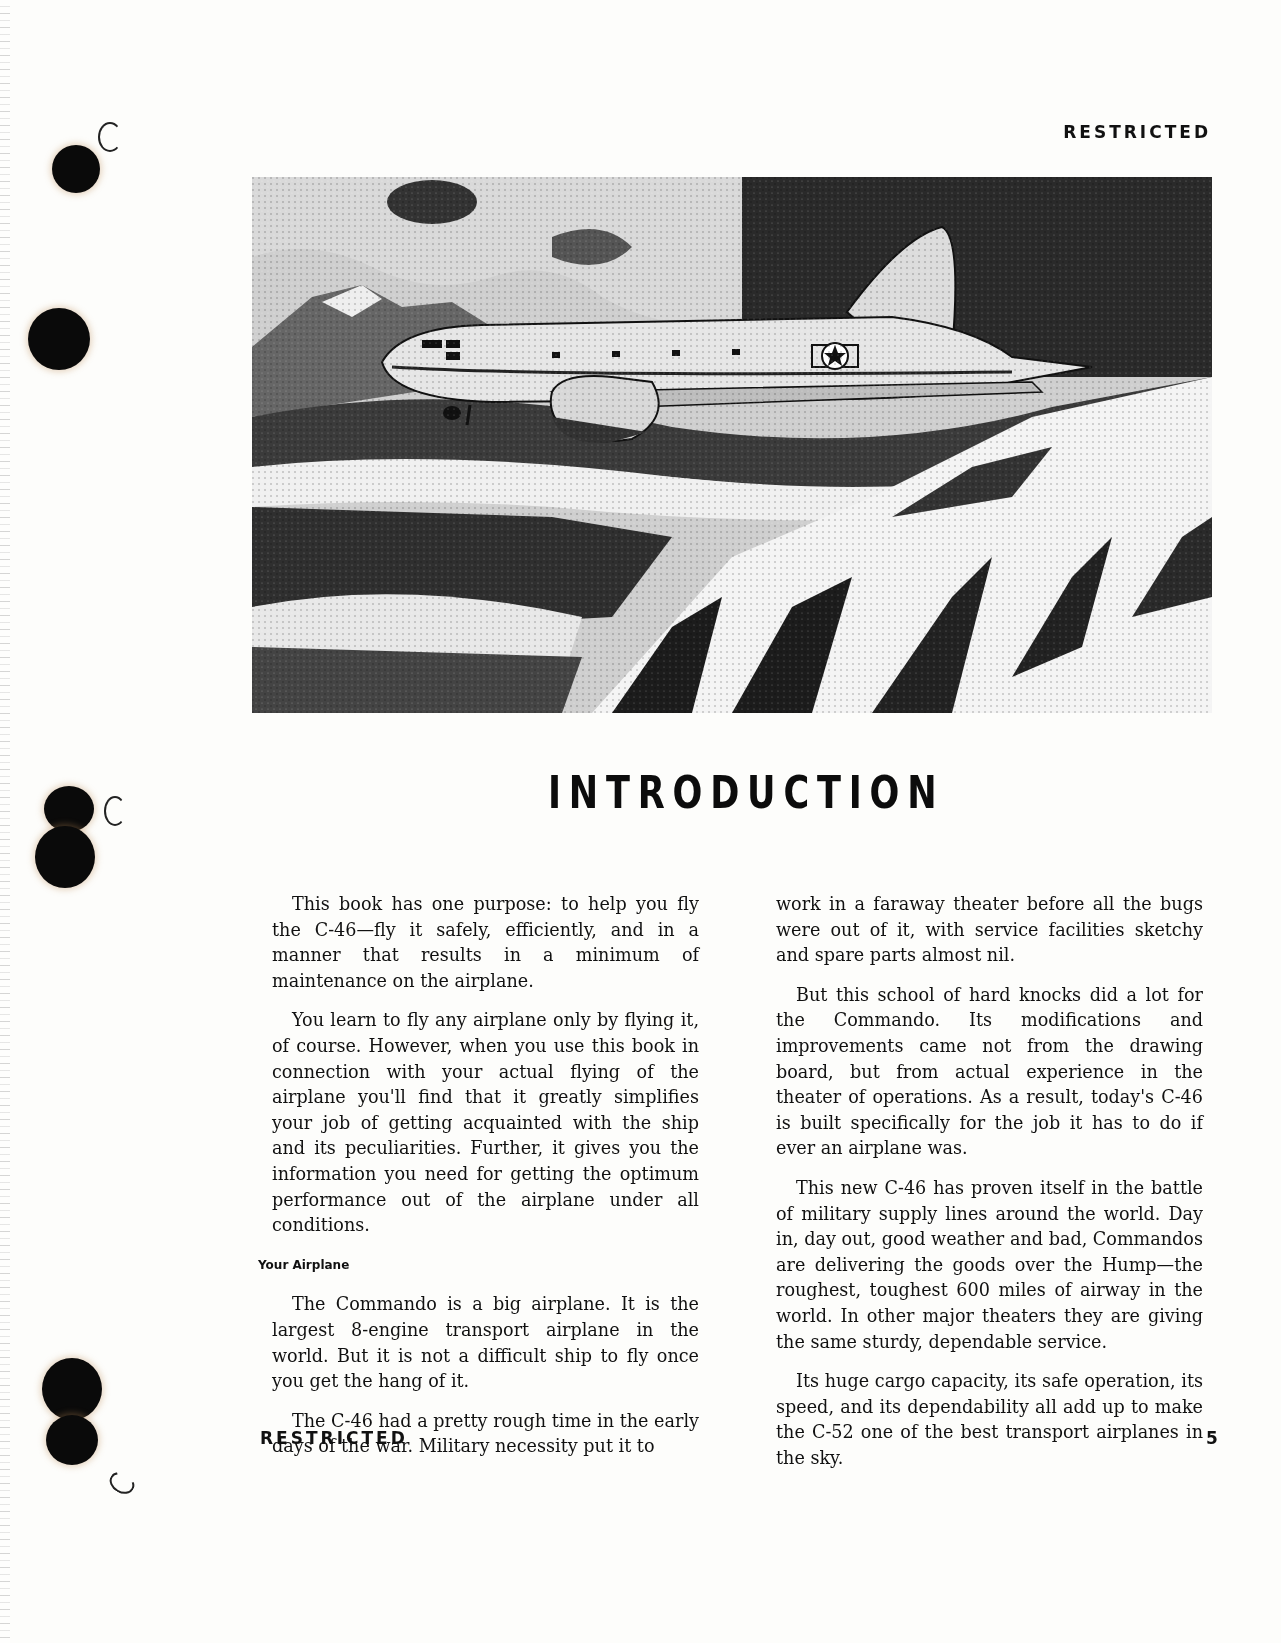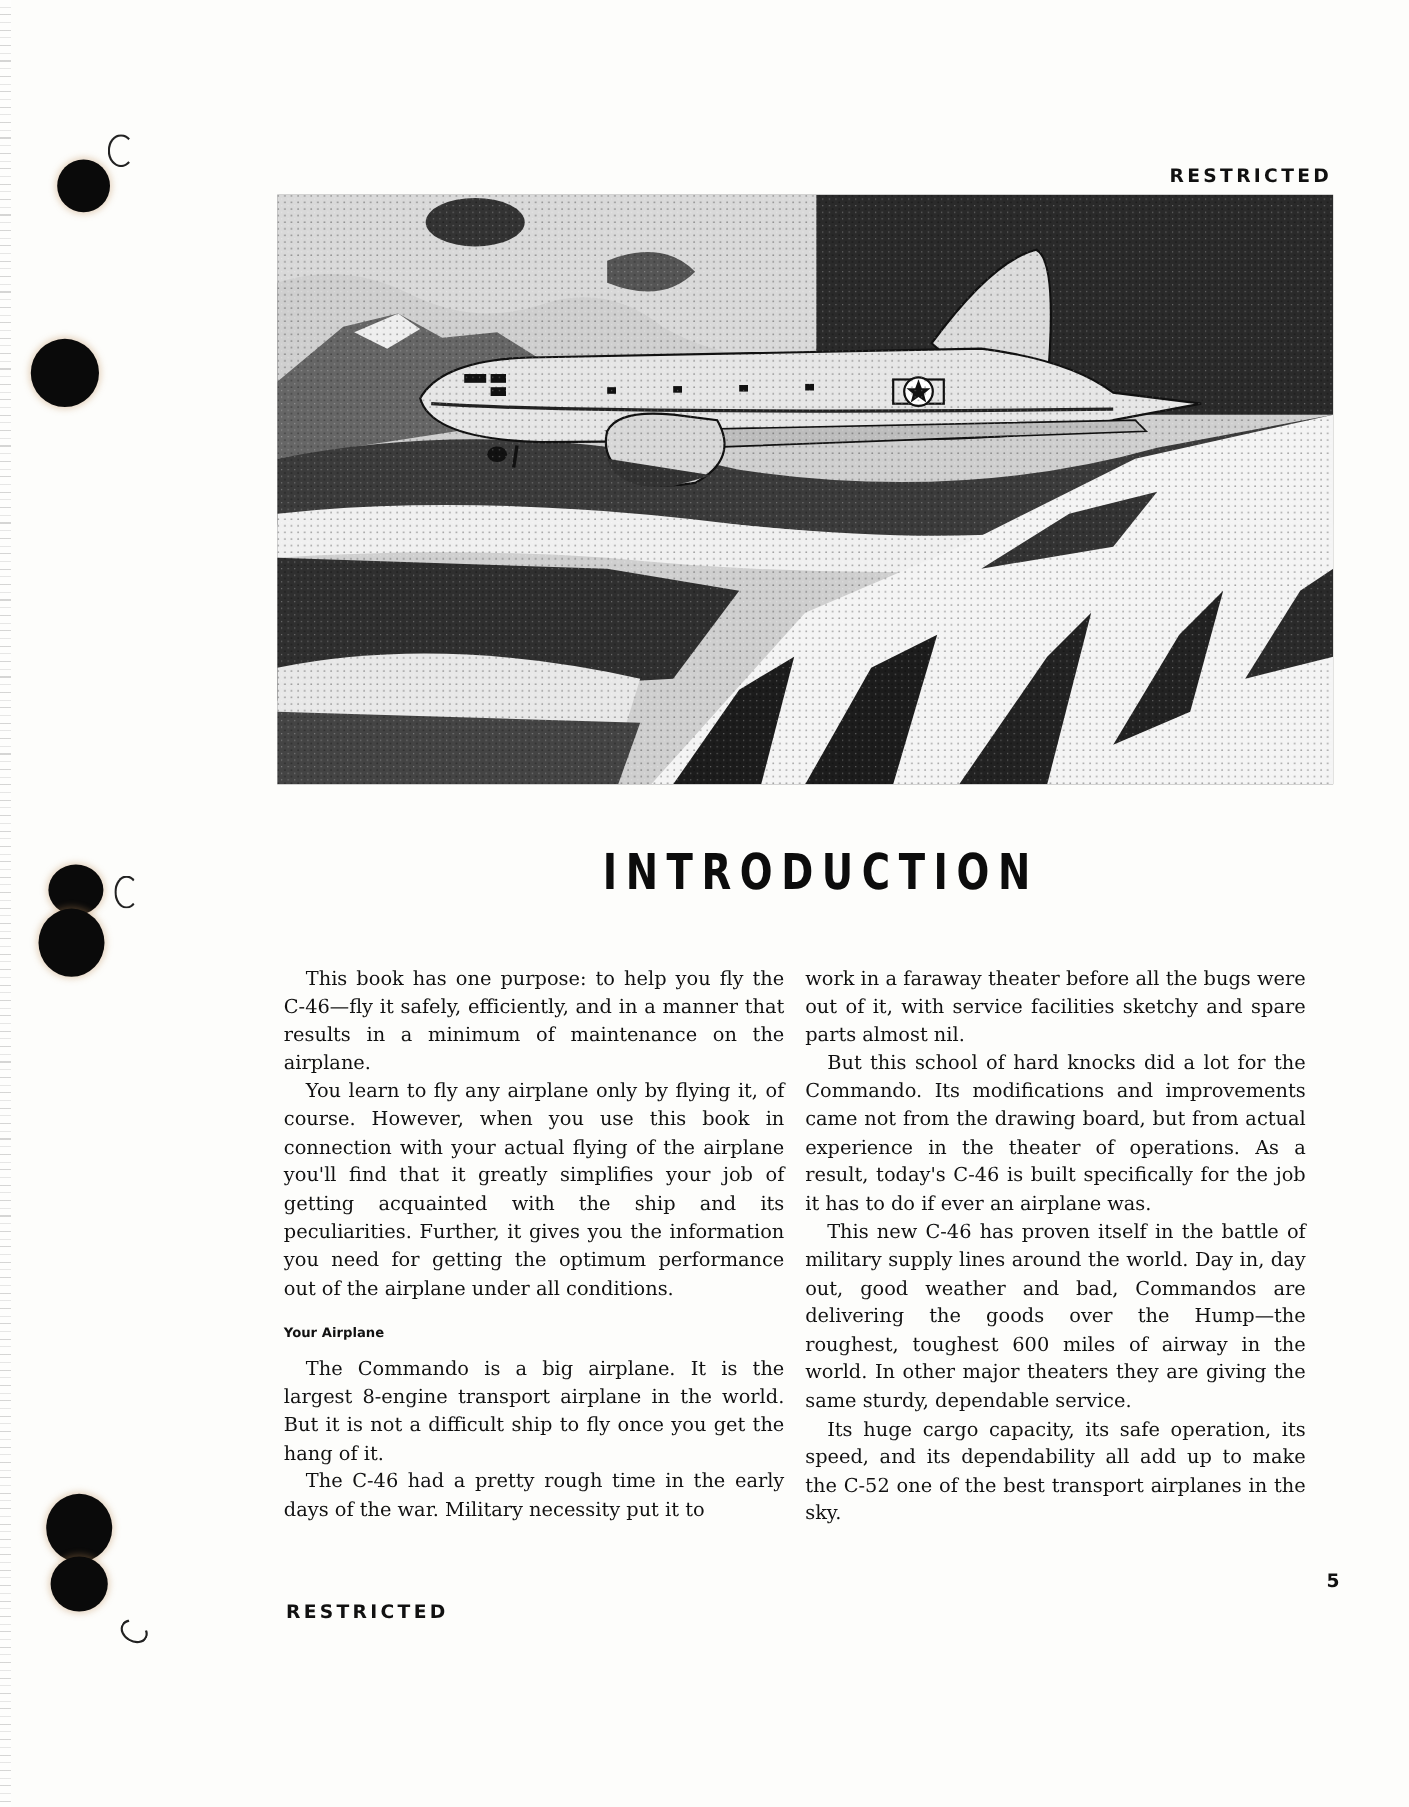--- a/index.html
+++ b/index.html
@@ -17,21 +17,21 @@
   .hole {
     position: absolute; border-radius: 50%; background: #0a0a0a;
     box-shadow: 0 0 6px 2px rgba(190,140,90,.35);
   }
   .arc {
     position: absolute; border: 2px solid #222; border-right-color: transparent;
     border-radius: 50%;
   }
   .marker {
     position: absolute; font-family: "DejaVu Sans", "Liberation Sans", sans-serif;
-    font-weight: bold; letter-spacing: 3px; font-size: 17px; color: #111; margin-top: 28px;
+    font-weight: bold; letter-spacing: 3px; font-size: 17px; color: #111;
   }
   .pagenum {
     position: absolute; font-family: "DejaVu Sans", "Liberation Sans", sans-serif;
     font-weight: bold; font-size: 17px;
   }
   .illustration {
     position: absolute; left: 252px; top: 177px; width: 960px; height: 536px;
     overflow: hidden; background: #777;
   }
   .illustration svg { display: block; }
@@ -43,22 +43,22 @@
     font-family: "DejaVu Sans", "Liberation Sans", sans-serif;
     font-weight: bold; font-size: 45px; letter-spacing: 10px;
     transform: scaleX(0.78); transform-origin: center;
     color: #0c0c0c;
   }
   .col {
     position: absolute; top: 878px; width: 455px;
     font-size: 17.6px; line-height: 25.6px; text-align: justify;
   }
   .col.left { left: 258px; }
-  .col.right { left: 732px; }
-  .col p { margin: 0; text-indent: 20px; }
+  .col.right { left: 762px; }
+  .col p { margin: 14px; text-indent: 20px; }
   .col p.noindent { text-indent: 0; }
   .col h3 {
     margin: 14px 0 8px 0; font-size: 12px; font-weight: bold;
     font-family: "DejaVu Sans", "Liberation Sans", sans-serif;
   }
 </style>
 </head>
 <body>
 
 <div class="scan-edge"></div>

